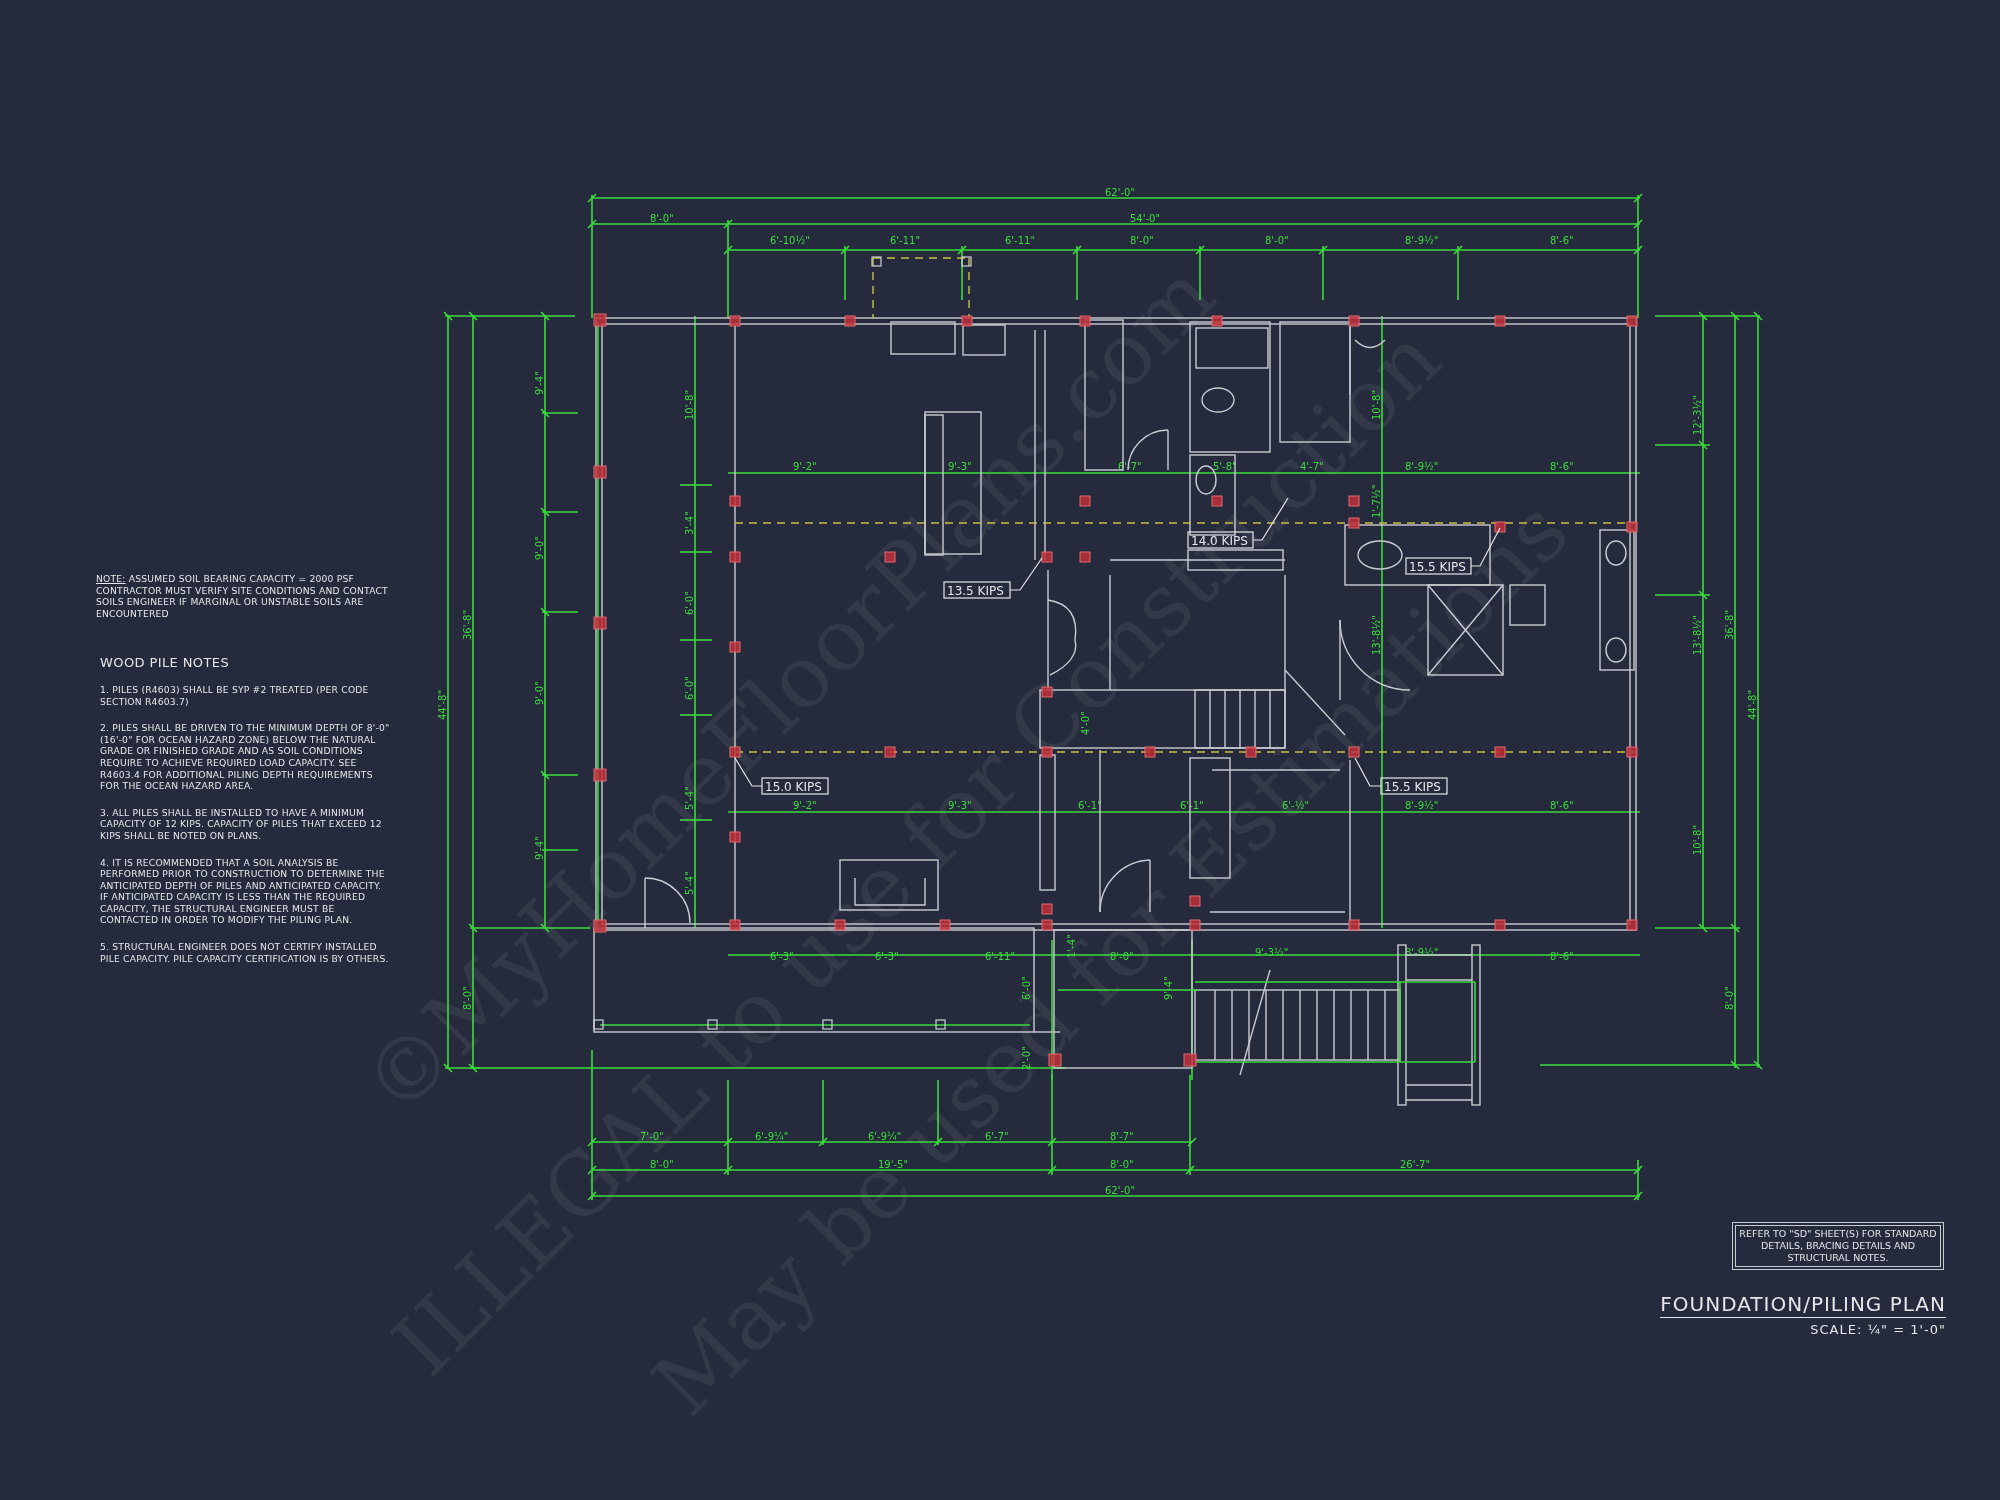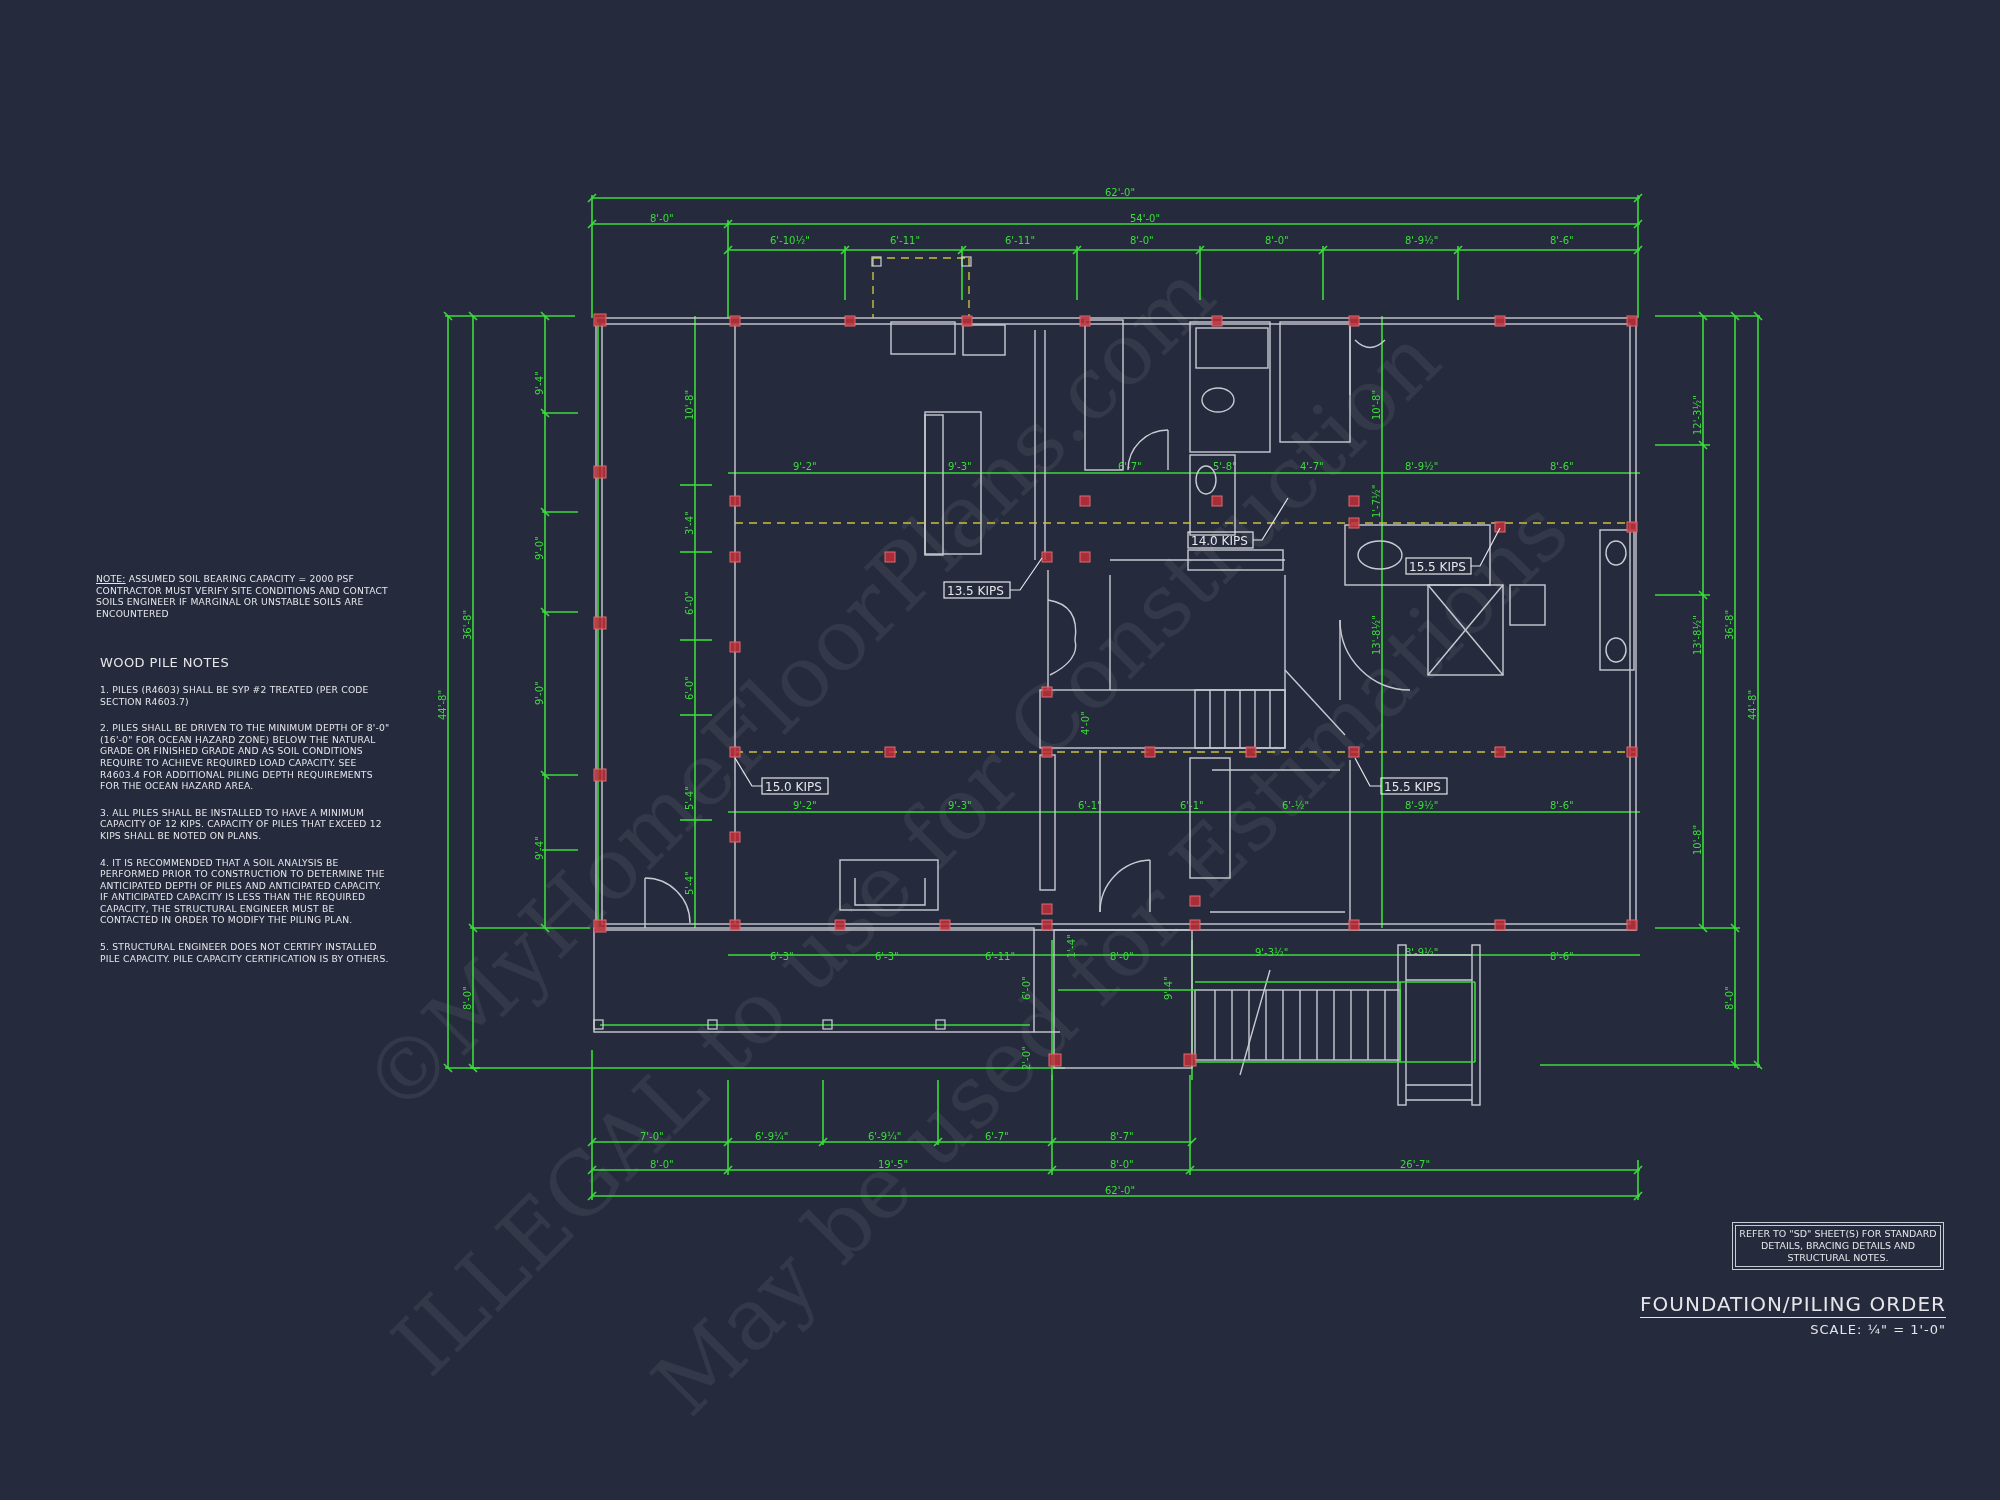--- a/index.html
+++ b/index.html
@@ -422,17 +422,17 @@
   <div class="note-item">1. PILES (R4603) SHALL BE SYP #2 TREATED (PER CODE SECTION R4603.7)</div>
   <div class="note-item">2. PILES SHALL BE DRIVEN TO THE MINIMUM DEPTH OF 8'-0" (16'-0" FOR OCEAN HAZARD ZONE) BELOW THE NATURAL GRADE OR FINISHED GRADE AND AS SOIL CONDITIONS REQUIRE TO ACHIEVE REQUIRED LOAD CAPACITY. SEE R4603.4 FOR ADDITIONAL PILING DEPTH REQUIREMENTS FOR THE OCEAN HAZARD AREA.</div>
   <div class="note-item">3. ALL PILES SHALL BE INSTALLED TO HAVE A MINIMUM CAPACITY OF 12 KIPS. CAPACITY OF PILES THAT EXCEED 12 KIPS SHALL BE NOTED ON PLANS.</div>
   <div class="note-item">4. IT IS RECOMMENDED THAT A SOIL ANALYSIS BE PERFORMED PRIOR TO CONSTRUCTION TO DETERMINE THE ANTICIPATED DEPTH OF PILES AND ANTICIPATED CAPACITY. IF ANTICIPATED CAPACITY IS LESS THAN THE REQUIRED CAPACITY, THE STRUCTURAL ENGINEER MUST BE CONTACTED IN ORDER TO MODIFY THE PILING PLAN.</div>
   <div class="note-item">5. STRUCTURAL ENGINEER DOES NOT CERTIFY INSTALLED PILE CAPACITY. PILE CAPACITY CERTIFICATION IS BY OTHERS.</div>
 </div>
 
 <div class="refer-box">REFER TO "SD" SHEET(S) FOR STANDARD DETAILS, BRACING DETAILS AND STRUCTURAL NOTES.</div>
 
 <div class="title-block">
-  <div class="plan-title">FOUNDATION/PILING ORDER</div>
+  <div class="plan-title">FOUNDATION/PILING PLAN</div>
   <div class="plan-scale">SCALE: ¼" = 1'-0"</div>
 </div>
 
 </div>
 
 </body></html>

